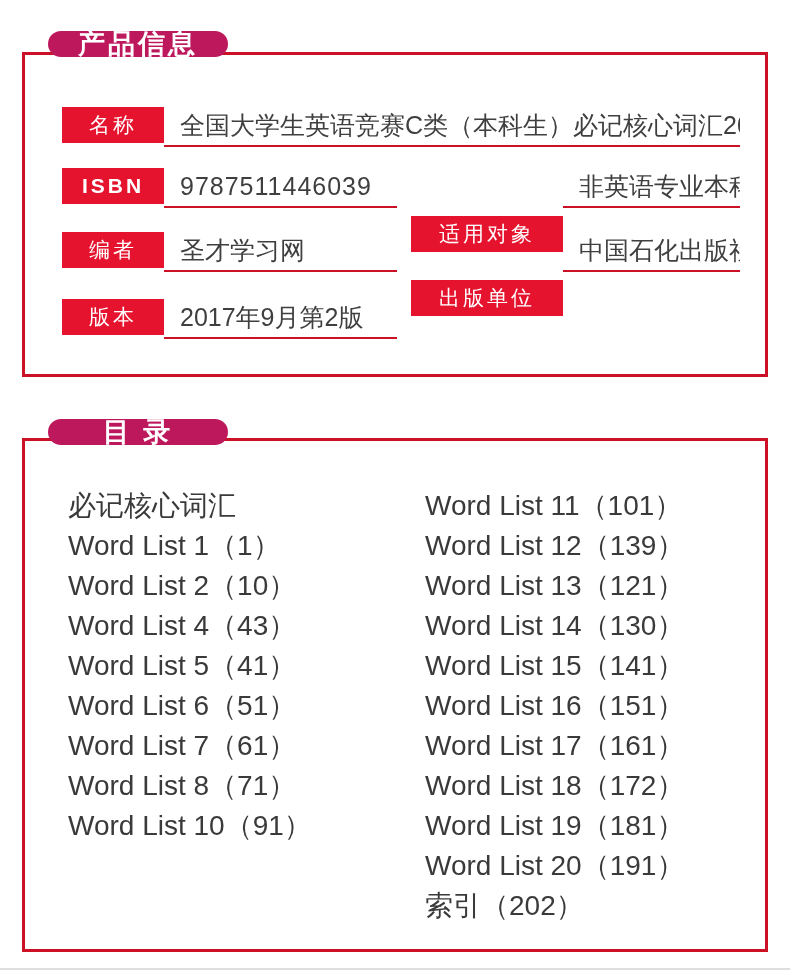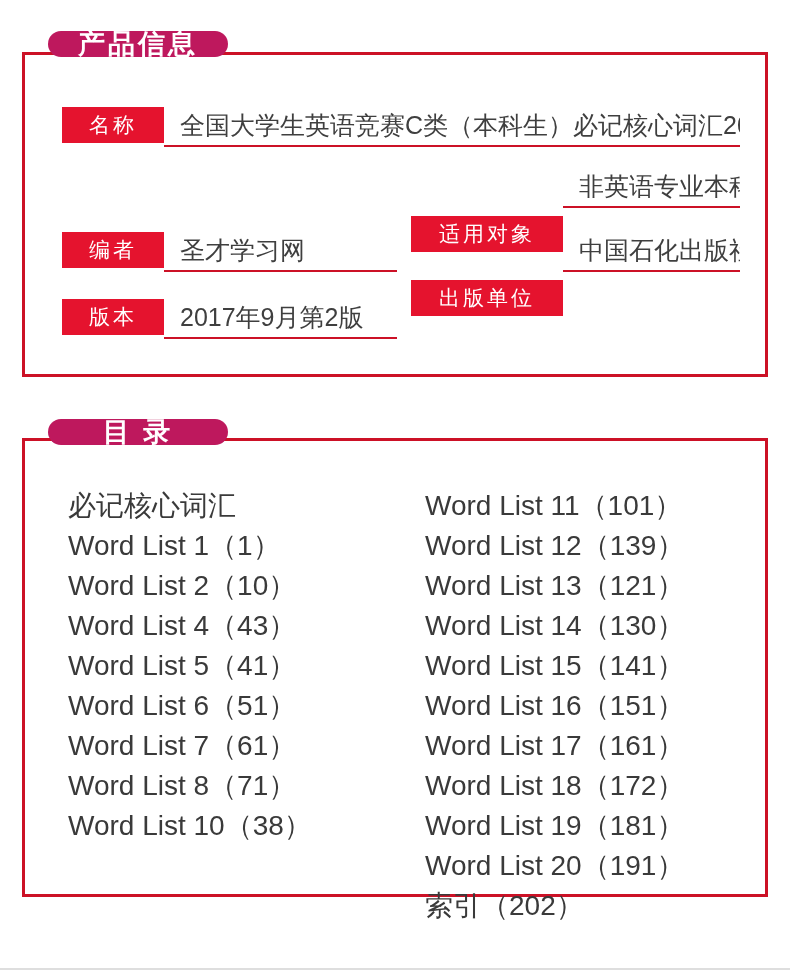--- a/index.html
+++ b/index.html
@@ -12,21 +12,21 @@
   }
   .panel {
     position: absolute;
     left: 22px;
     width: 746px;
     border: 3px solid #cc1126;
     background: #ffffff;
     z-index: 1;
   }
   .panel-info { top: 52px; height: 325px; }
-  .panel-toc  { top: 438px; height: 459px; }
+  .panel-toc  { top: 438px; height: 514px; }
 
   .badge {
     position: absolute;
     left: 48px;
     width: 180px;
     height: 26px;
     background: #be185d;
     border-radius: 21px;
     color: #ffffff;
     font-size: 27px;
@@ -99,20 +99,24 @@
 </head>
 <body>
 
 <section class="panel panel-info">
 
   <div class="field" style="left:37px; top:52px; width:678px;">
     <span class="flabel w-narrow">名称</span>
     <span class="fvalue">全国大学生英语竞赛C类（本科生）必记核心词汇2000</span>
   </div>
 
+  <div class="field" style="left:37px; top:113px; width:335px;">
+    <span class="flabel w-narrow isbn-label">ISBN</span>
+    <span class="fvalue" style="letter-spacing:1px;">9787511446039</span>
+  </div>
 
   <div class="field" style="left:386px; top:113px; width:329px;">
     <span class="flabel w-wide">适用对象</span>
     <span class="fvalue">非英语专业本科生</span>
   </div>
 
   <div class="field" style="left:386px; top:177px; width:329px;">
     <span class="flabel w-wide">出版单位</span>
     <span class="fvalue">中国石化出版社</span>
   </div>
@@ -138,21 +142,21 @@
 
   <div class="toc-col toc-col-left">
     <span class="toc-entry">必记核心词汇</span>
     <span class="toc-entry">Word List 1（1）</span>
     <span class="toc-entry">Word List 2（10）</span>
     <span class="toc-entry">Word List 4（43）</span>
     <span class="toc-entry">Word List 5（41）</span>
     <span class="toc-entry">Word List 6（51）</span>
     <span class="toc-entry">Word List 7（61）</span>
     <span class="toc-entry">Word List 8（71）</span>
-    <span class="toc-entry">Word List 10（38）</span>
+    <span class="toc-entry">Word List 10（91）</span>
   </div>
 
   <div class="toc-col toc-col-right">
     <span class="toc-entry">Word List 11（101）</span>
     <span class="toc-entry">Word List 12（139）</span>
     <span class="toc-entry">Word List 13（121）</span>
     <span class="toc-entry">Word List 14（130）</span>
     <span class="toc-entry">Word List 15（141）</span>
     <span class="toc-entry">Word List 16（151）</span>
     <span class="toc-entry">Word List 17（161）</span>

